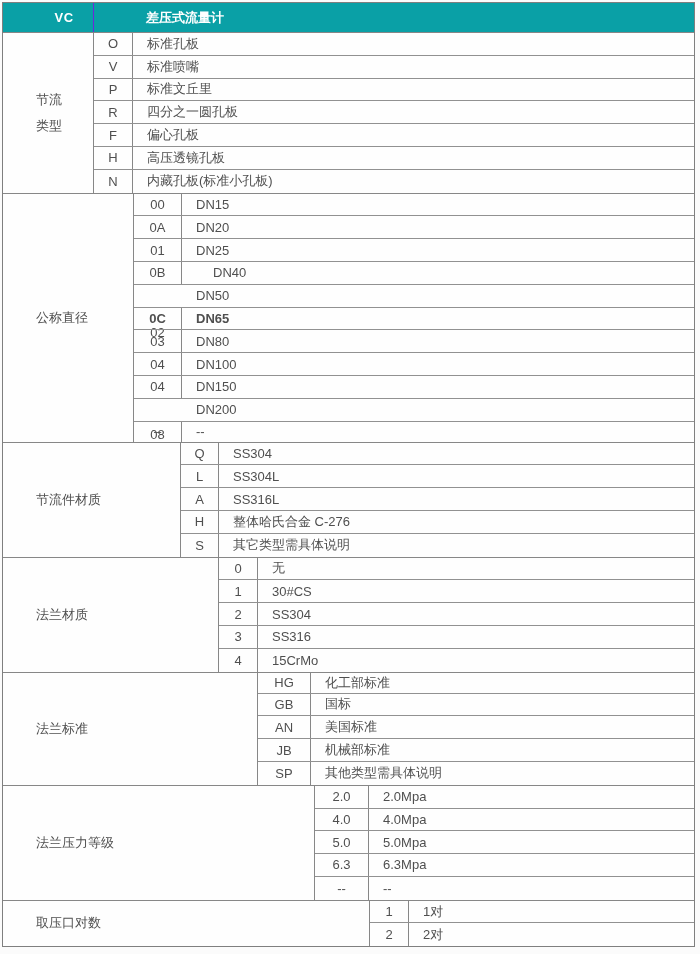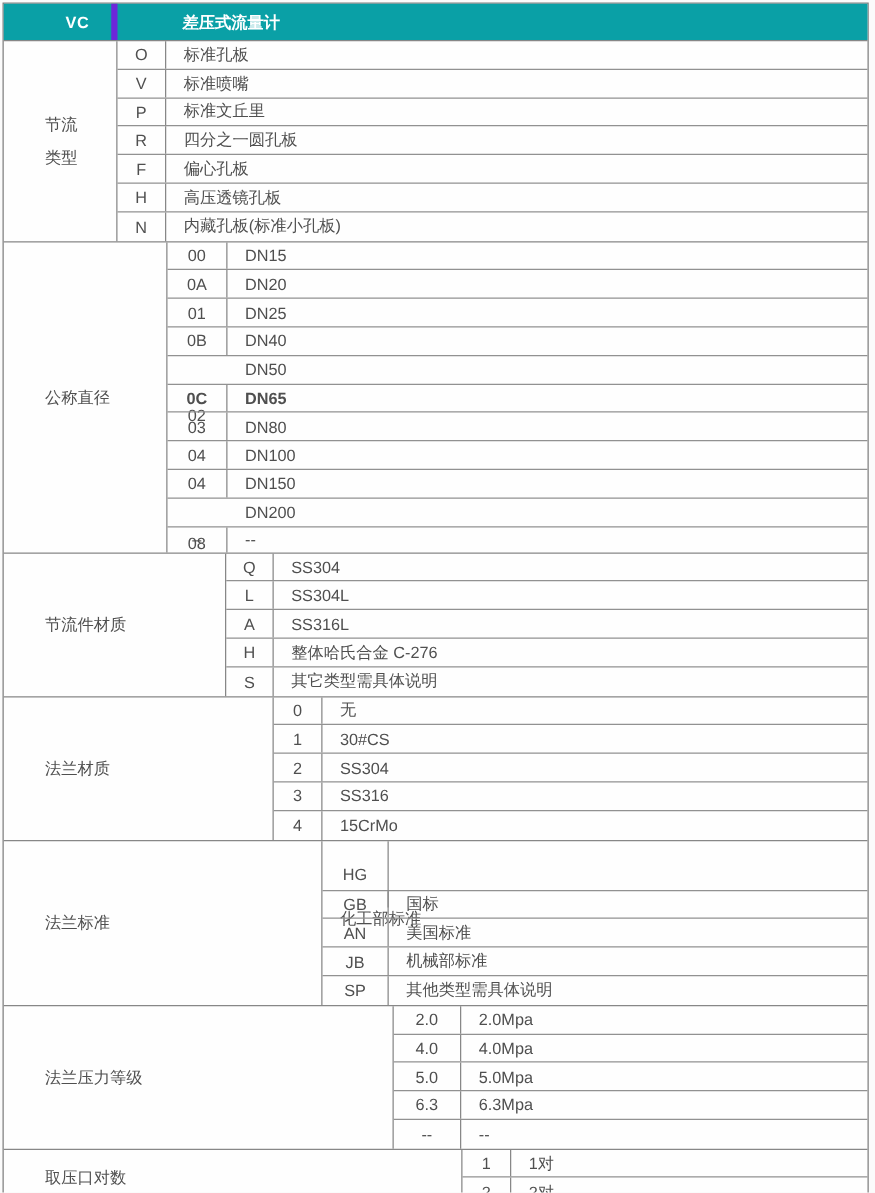--- a/index.html
+++ b/index.html
@@ -18,21 +18,21 @@
   }
   .thead{
     display:flex;height:29px;
     background:#0aa0a6;
     color:#ffffff;
     font-size:13px;font-weight:bold;
   }
   .thead .hcode{
     width:91px;flex:0 0 91px;
     display:flex;align-items:center;justify-content:center;
-    border-right:5px solid #6d28d9;
+    border-right:1px solid #6d28d9;
     box-sizing:border-box;
     letter-spacing:.5px;
     padding-left:32px;
   }
   .thead .htitle{
     flex:1;display:flex;align-items:center;
     padding-left:52px;
   }
   .section{
     display:flex;
@@ -115,21 +115,21 @@
               <div class="desc-cell">DN15</div>
             </div>
             <div class="row" style="height: 22.8px;">
               <div class="code-cell" style="width: 48px; flex-basis: 48px;">0A</div>
               <div class="desc-cell">DN20</div>
             </div>
             <div class="row" style="height: 22.8px;">
               <div class="code-cell" style="width: 48px; flex-basis: 48px;">01</div>
               <div class="desc-cell">DN25</div>
             </div>
-            <div class="row" style="height: 22.8px;">
+            <div class="row" style="height: 22.8px; gap: 17px;">
               <div class="code-cell" style="width: 48px; flex-basis: 48px;">0B</div>
               <div class="desc-cell">DN40</div>
             </div>
             <div class="row" style="height: 22.8px;">
               <div class="code-cell" style="width: 48px; flex-basis: 48px; margin-top: 48px;">02</div>
               <div class="desc-cell">DN50</div>
             </div>
             <div class="row" style="height: 22.8px; font-weight: bold;">
               <div class="code-cell" style="width: 48px; flex-basis: 48px;">0C</div>
               <div class="desc-cell">DN65</div>
@@ -202,21 +202,21 @@
             </div>
             <div class="row" style="height: 22.8px;">
               <div class="code-cell" style="width: 39px; flex-basis: 39px;">4</div>
               <div class="desc-cell">15CrMo</div>
             </div>
           </div>
         </div>
         <div class="section">
           <div class="label-cell" style="width: 255px; flex-basis: 255px;">法兰标准</div>
           <div class="rows">
-            <div class="row" style="height: 40px; flex-direction: column;">
+            <div class="row" style="height: 21px;">
               <div class="code-cell" style="width: 53px; flex-basis: 53px;">HG</div>
               <div class="desc-cell">化工部标准</div>
             </div>
             <div class="row" style="height: 22.8px;">
               <div class="code-cell" style="width: 53px; flex-basis: 53px;">GB</div>
               <div class="desc-cell">国标</div>
             </div>
             <div class="row" style="height: 22.8px;">
               <div class="code-cell" style="width: 53px; flex-basis: 53px;">AN</div>
               <div class="desc-cell">美国标准</div>

